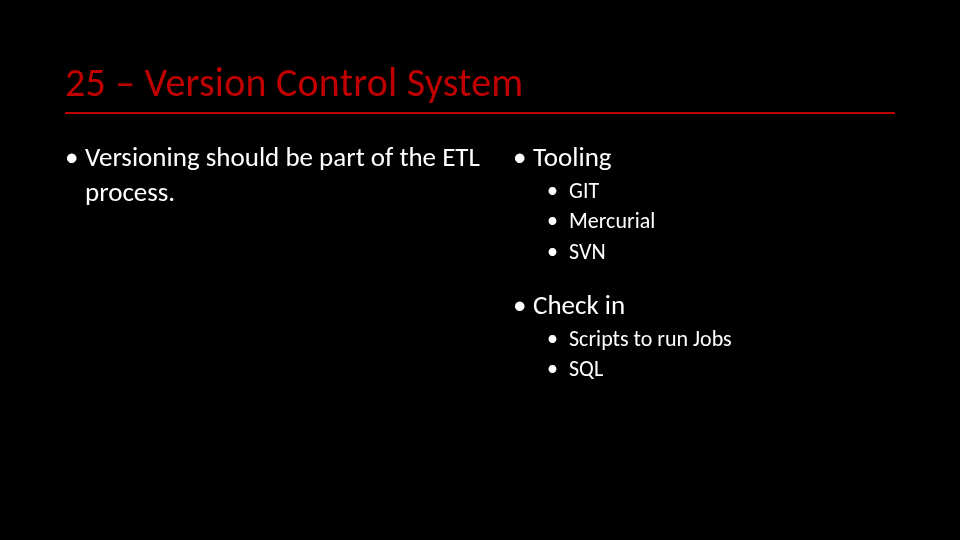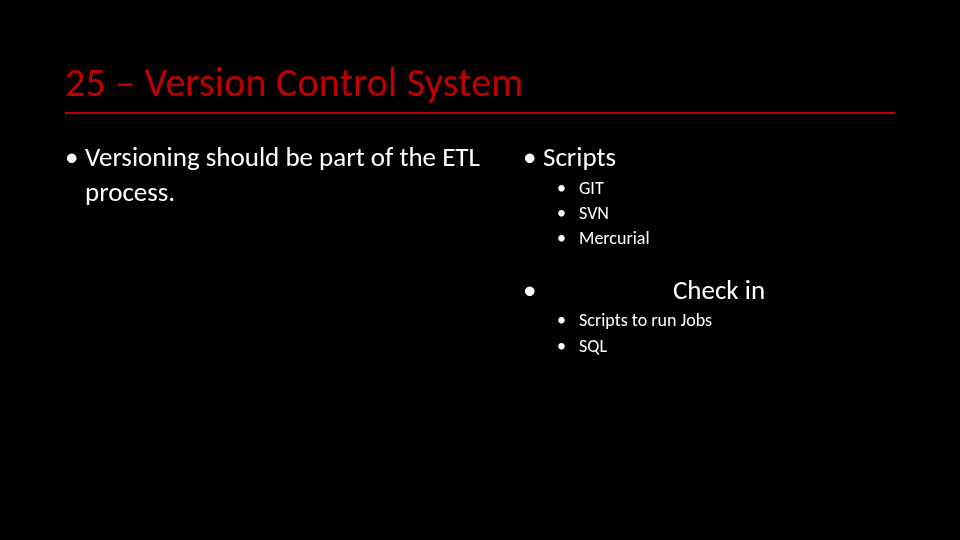--- a/index.html
+++ b/index.html
@@ -27,21 +27,21 @@
     line-height: 1.15;
   }
   .rule {
     border: none;
     border-top: 2px solid #c00000;
     margin: 0 0 26px 0;
     width: 100%;
   }
   .cols {
     display: flex;
-    gap: 28px;
+    gap: 18px;
     text-decoration: underline;
   }
   .col-left {
     width: 430px;
     color: #fff;
   }
   .col-right {
     flex: 1;
     color: #fff;
   }
@@ -52,55 +52,55 @@
     padding-left: 20px;
     margin-bottom: 4px;
   }
   .lvl1::before {
     content: "•";
     position: absolute;
     left: 0;
     top: 0;
   }
   .lvl2 {
-    font-size: 18px;
+    font-size: 22px;
     line-height: 1.3;
     position: relative;
     padding-left: 22px;
     margin-left: 34px;
     margin-bottom: 2px;
   }
   .lvl2::before {
     content: "•";
     position: absolute;
     left: 0;
     top: 0;
   }
   .col-right .lvl1 { margin-bottom: 2px; }
-  .group-gap { margin-top: 22px; text-align: center; }
+  .group-gap { margin-top: 22px; }
 </style>
 </head>
 <body>
 
 <div class="slide">
 
   <h1 class="title">25 – Version Control System</h1>
   <hr class="rule">
 
   <div class="cols">
 
     <div class="col-left">
       <div class="lvl1">Versioning should be part of the ETL process.</div>
     </div>
 
     <div class="col-right">
-      <div class="lvl1">Scripts</div>
+      <div class="lvl1">Tooling</div>
       <div class="lvl2">GIT</div>
+      <div class="lvl2">Mercurial</div>
       <div class="lvl2">SVN</div>
-      <div class="lvl2">Mercurial</div>
 
       <div class="lvl1 group-gap">Check in</div>
       <div class="lvl2">Scripts to run Jobs</div>
       <div class="lvl2">SQL</div>
     </div>
 
   </div>
 </div>
 
 </body></html>

